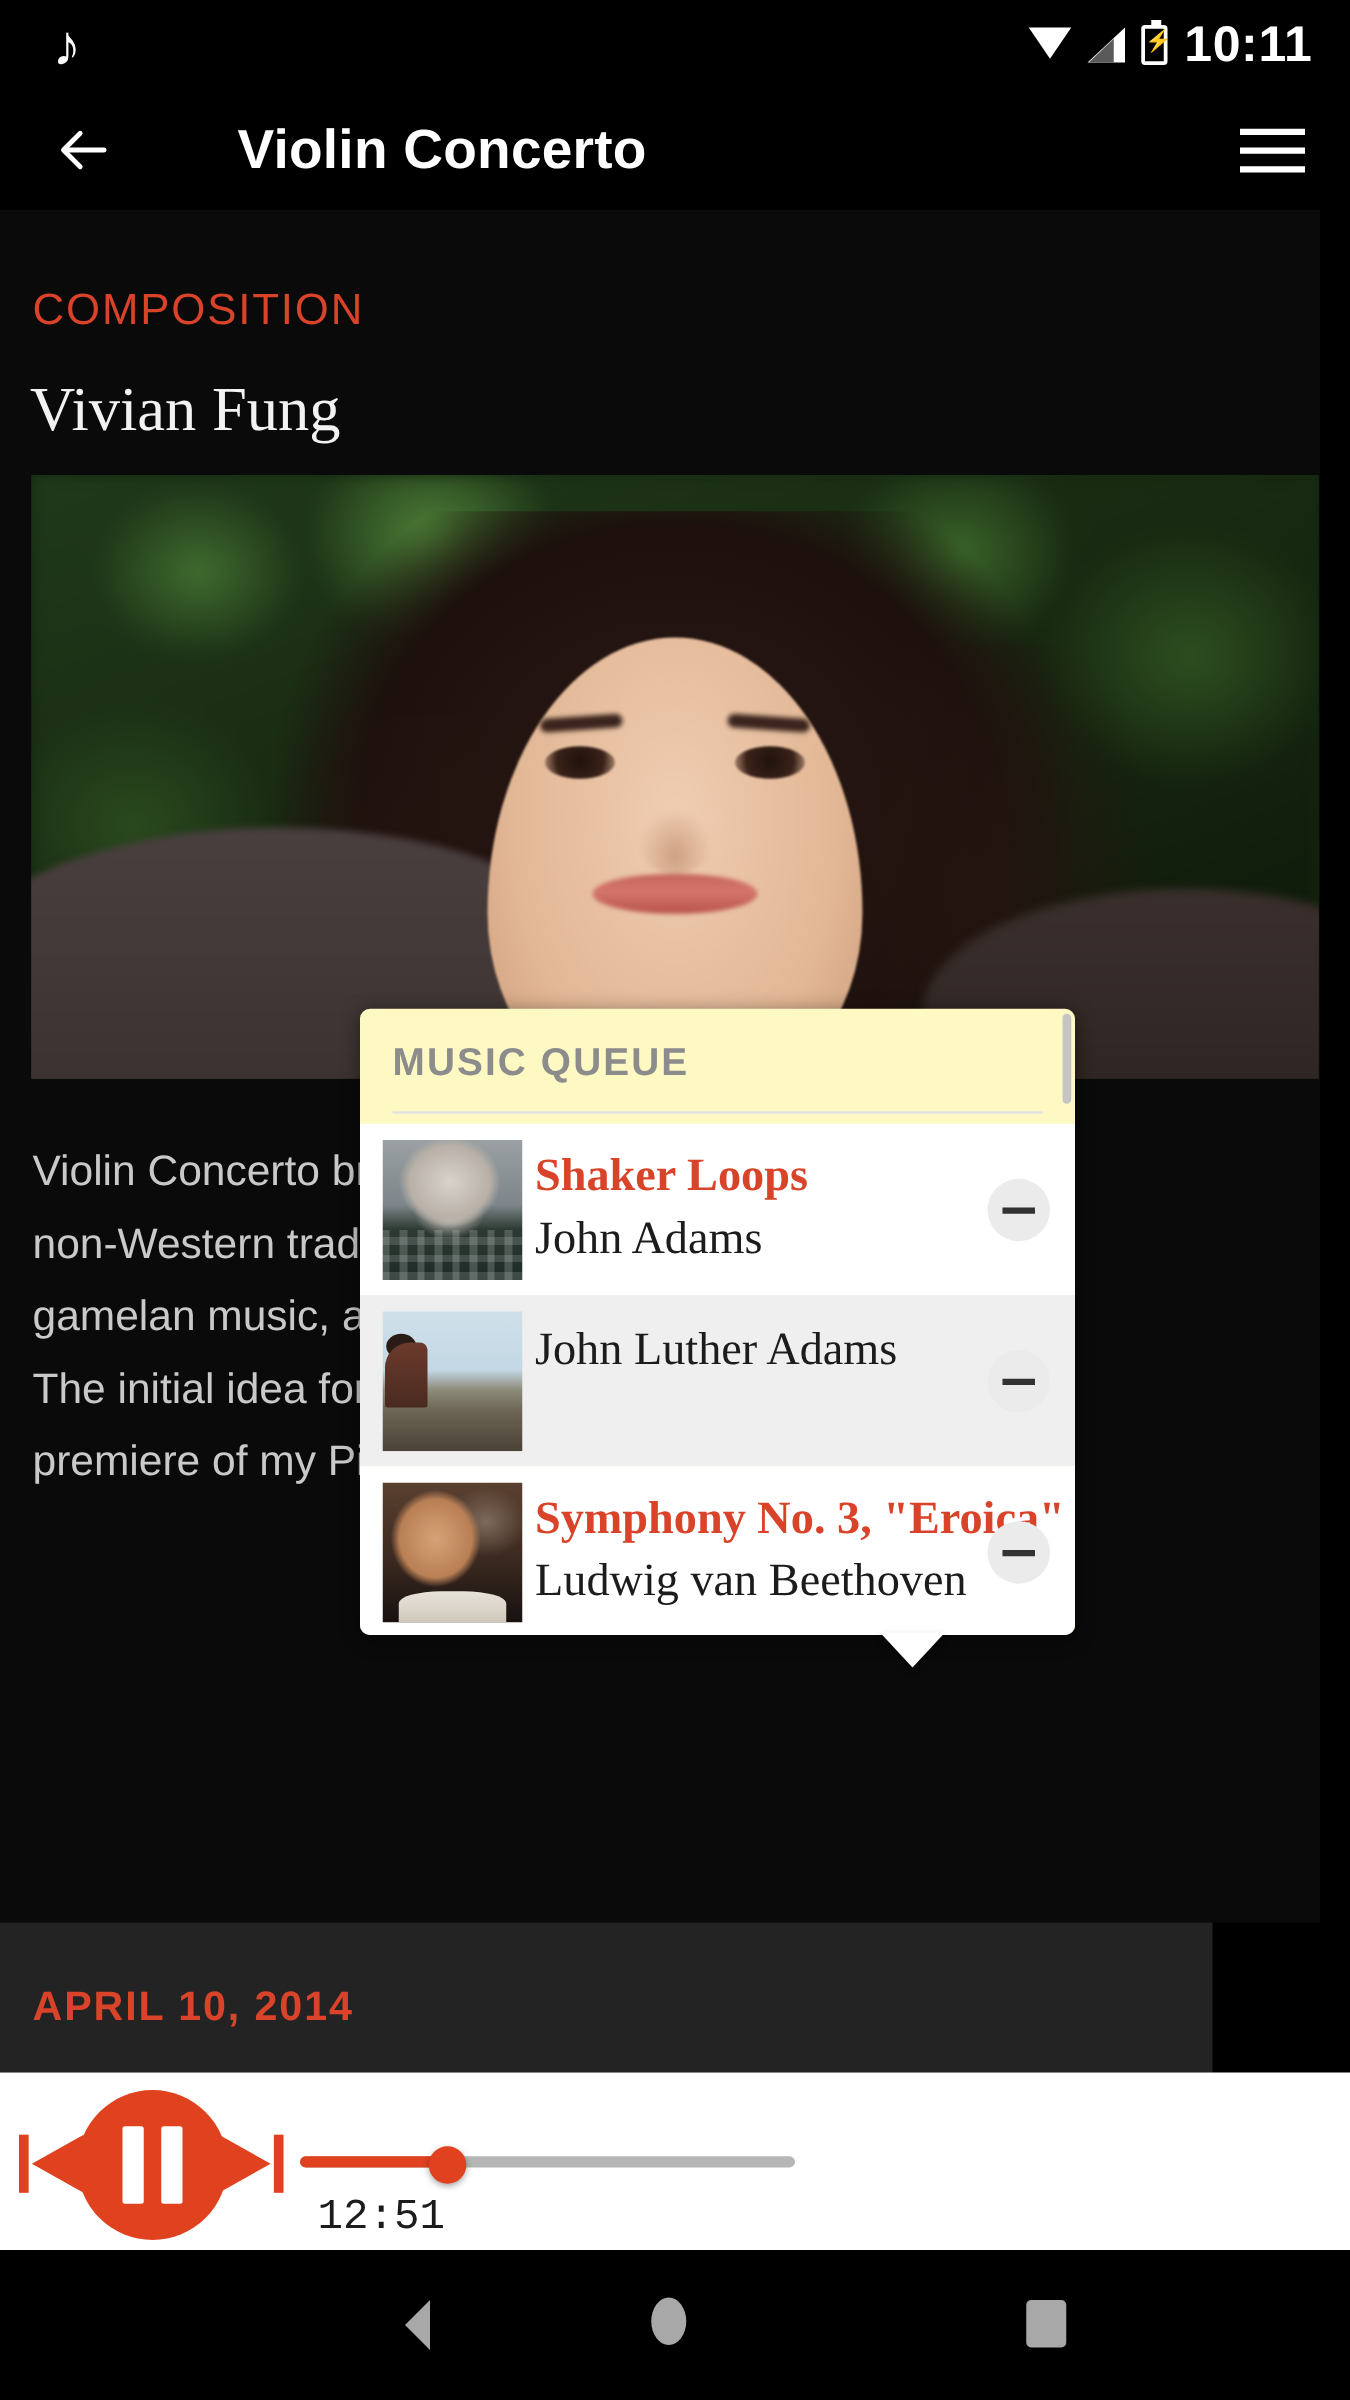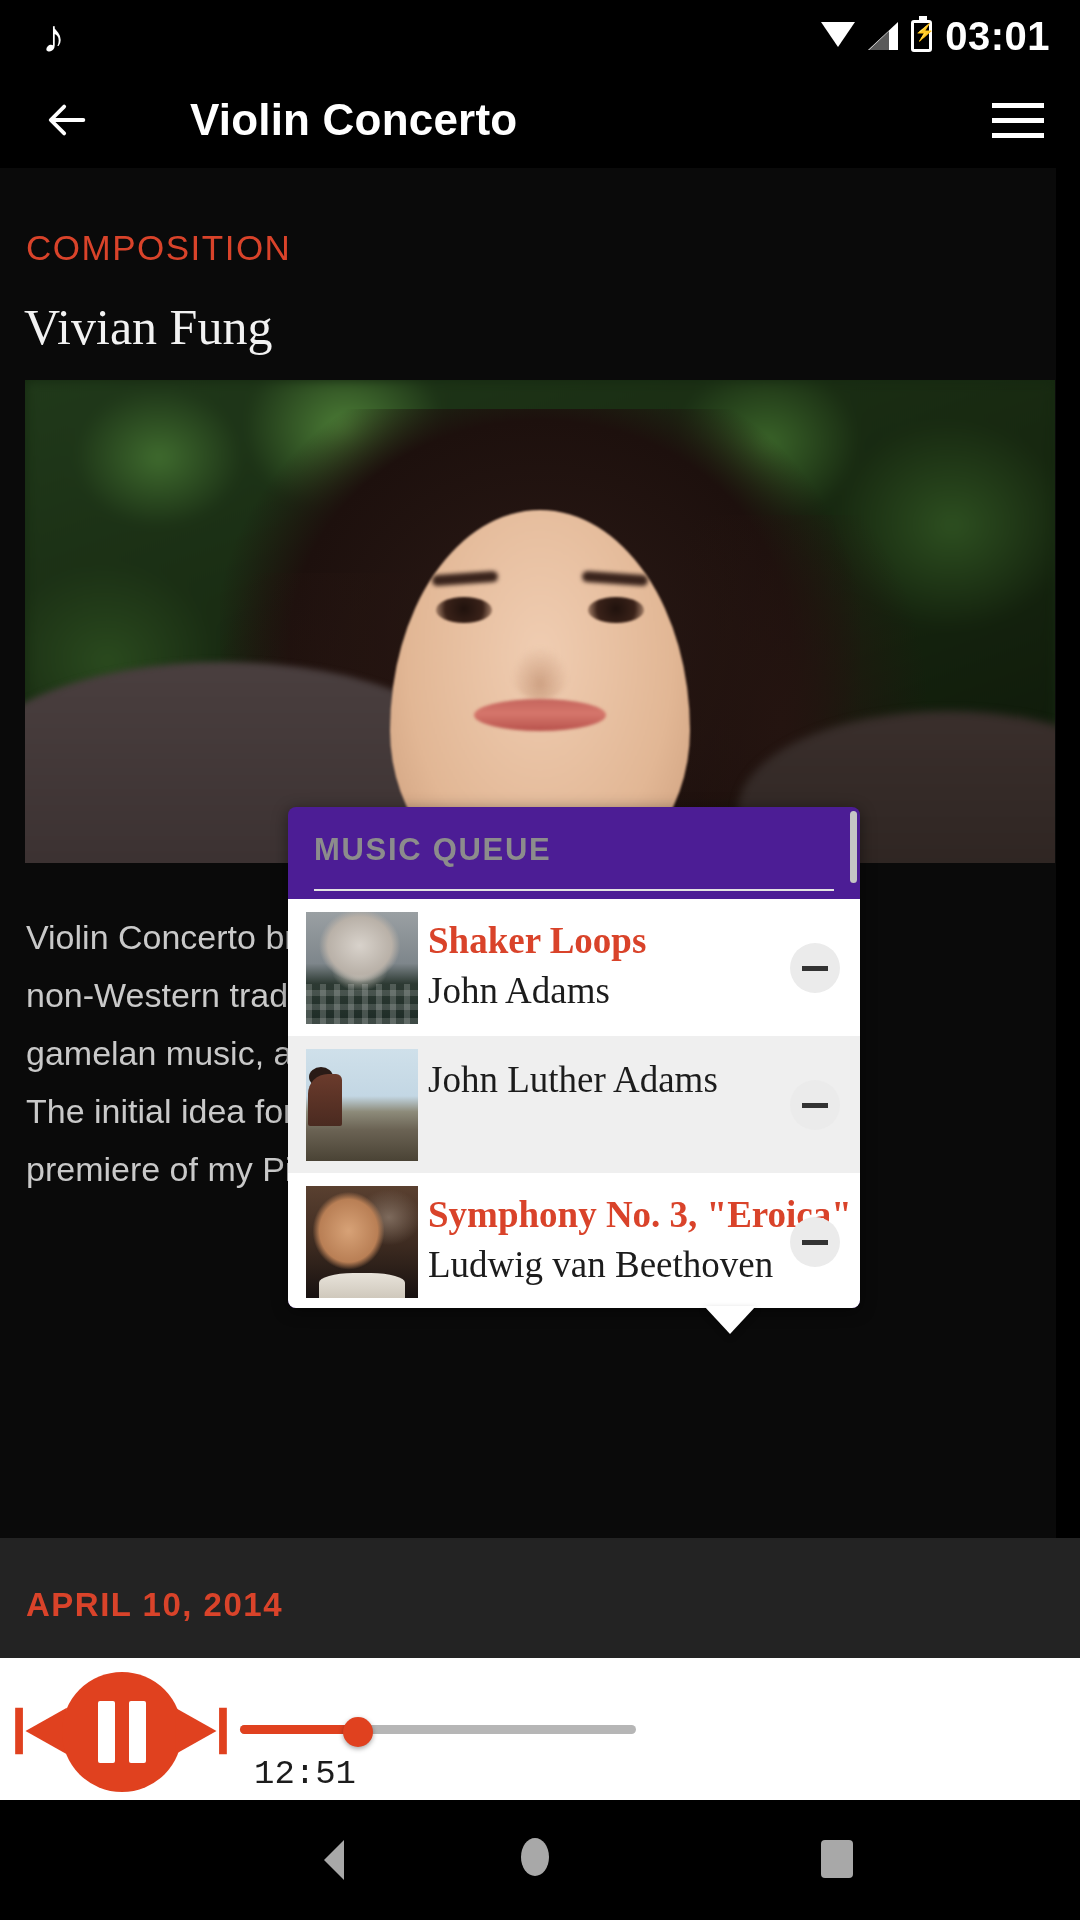--- a/index.html
+++ b/index.html
@@ -159,32 +159,32 @@
   }
 
   #body-text{
     position:absolute; left:26px; top:740px; width:1010px;
     font-size:34px; line-height:58px; color:#c9c9c9;
     white-space:pre-wrap;
   }
 
   
   #date-section{
-    position:absolute; left:0; top:1538px; width:1080px; height:120px;
+    position:absolute; left:0; top:1538px; width:970px; height:120px;
     background:#232323; overflow:hidden;
   }
   #date-label{
     position:absolute; left:26px; top:48px;
     font-size:33px; font-weight:bold; letter-spacing:1.5px; color:#d9432a;
   }
 
   
   #queue-popup{
     position:absolute; left:288px; top:807px; width:572px; height:501px;
-    background:#4c1d95; border-radius:8px;
+    background:#fef9c3; border-radius:8px;
     box-shadow:0 3px 16px rgba(0,0,0,.45);
     overflow:hidden;
   }
   #queue-title{
     position:absolute; left:26px; top:25px;
     font-size:31px; font-weight:bold; letter-spacing:1.7px; color:#8c8c8c;
   }
   #queue-divider{
     position:absolute; left:26px; top:82px; width:520px; height:2px; background:#e2e2e2;
   }
@@ -319,21 +319,21 @@
 </style>
 </head>
 <body>
 
 <div id="statusbar">
   <span class="note">♪</span>
   <div class="right">
     <span class="ic-wifi"></span>
     <span class="ic-sig"></span>
     <span class="ic-batt"></span>
-    <span id="clock">03:01</span>
+    <span id="clock">10:11</span>
   </div>
 </div>
 
 <div id="appbar">
   <div id="back-btn">
     <svg viewBox="0 0 24 24" fill="none" stroke="#ffffff" stroke-width="2" stroke-linecap="round" stroke-linejoin="round">
       <line x1="20" y1="12" x2="4" y2="12"></line>
         <polyline points="10,5 3,12 10,19"></polyline>
     </svg>
   </div>

